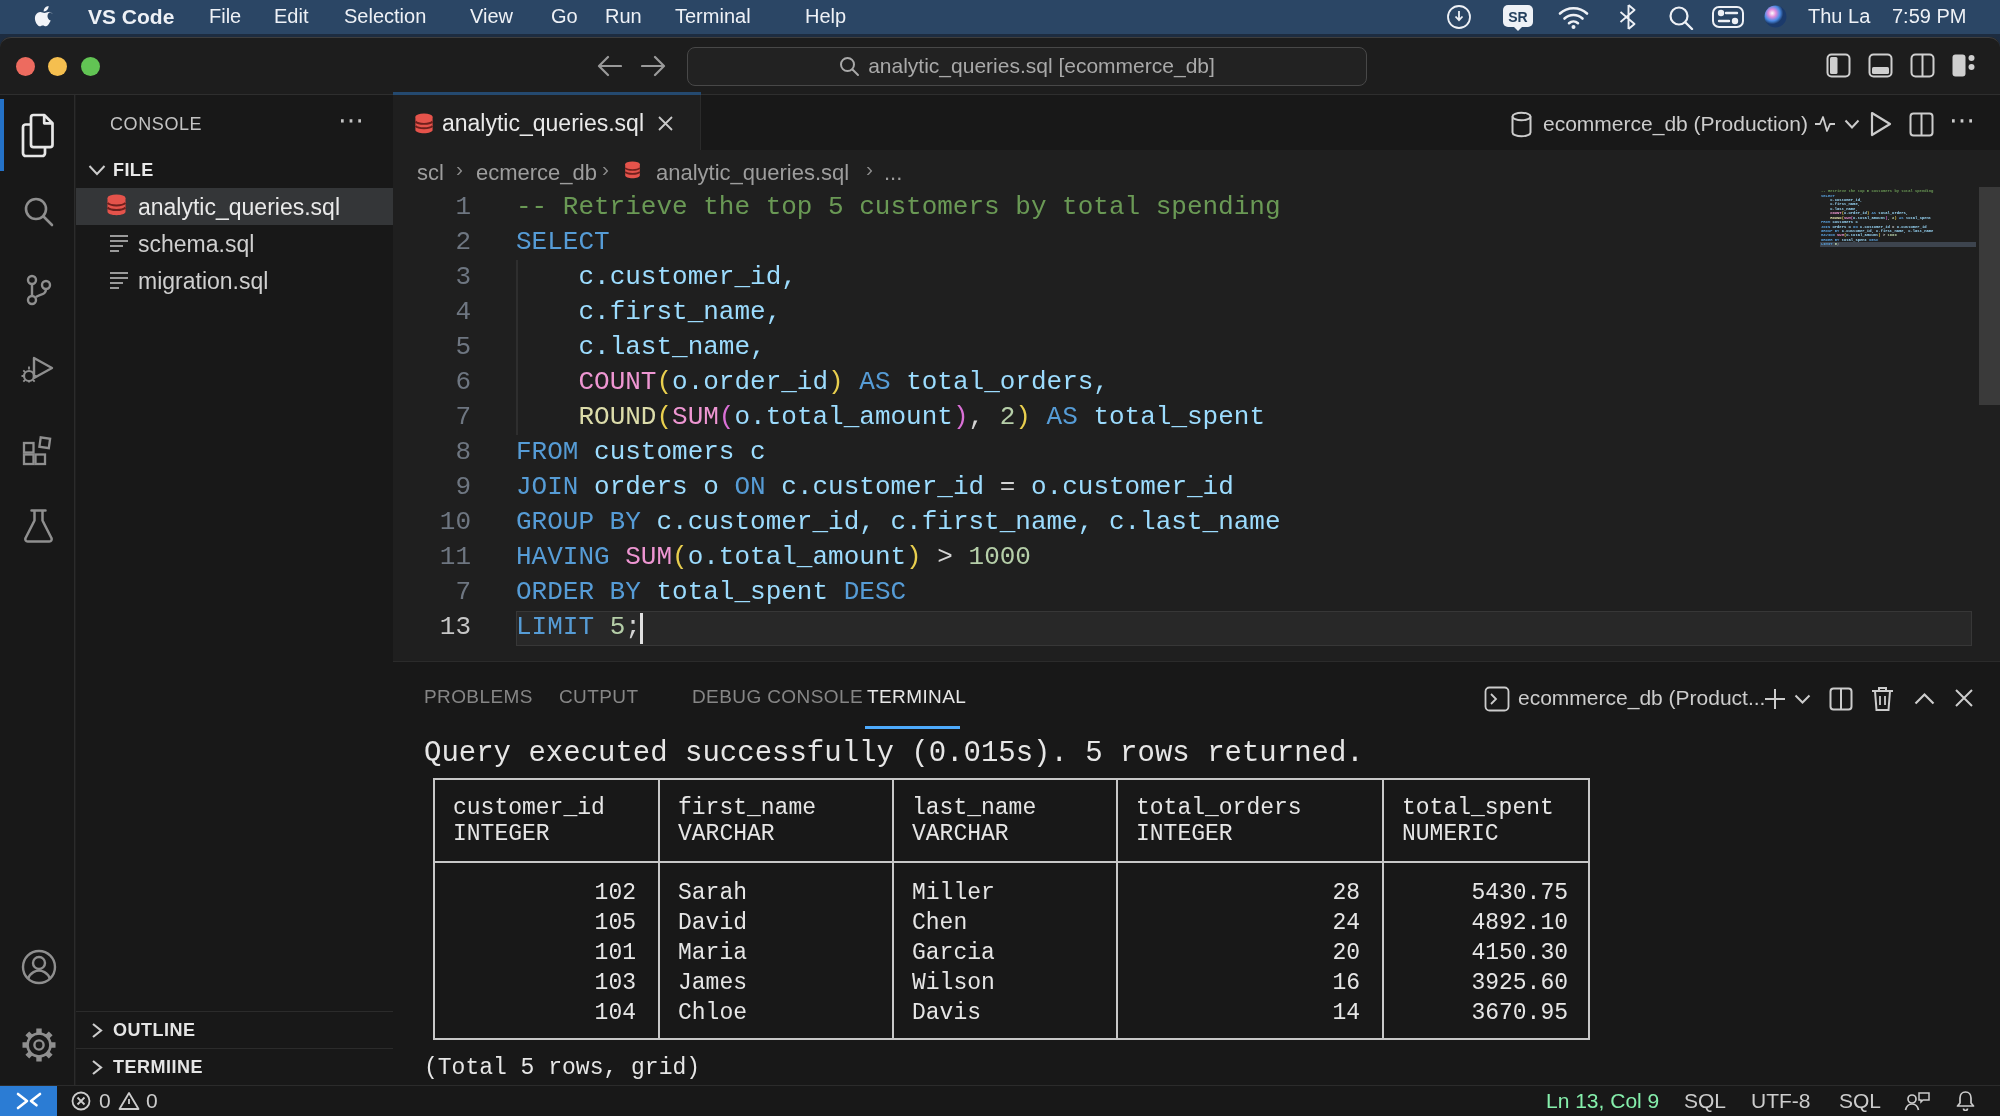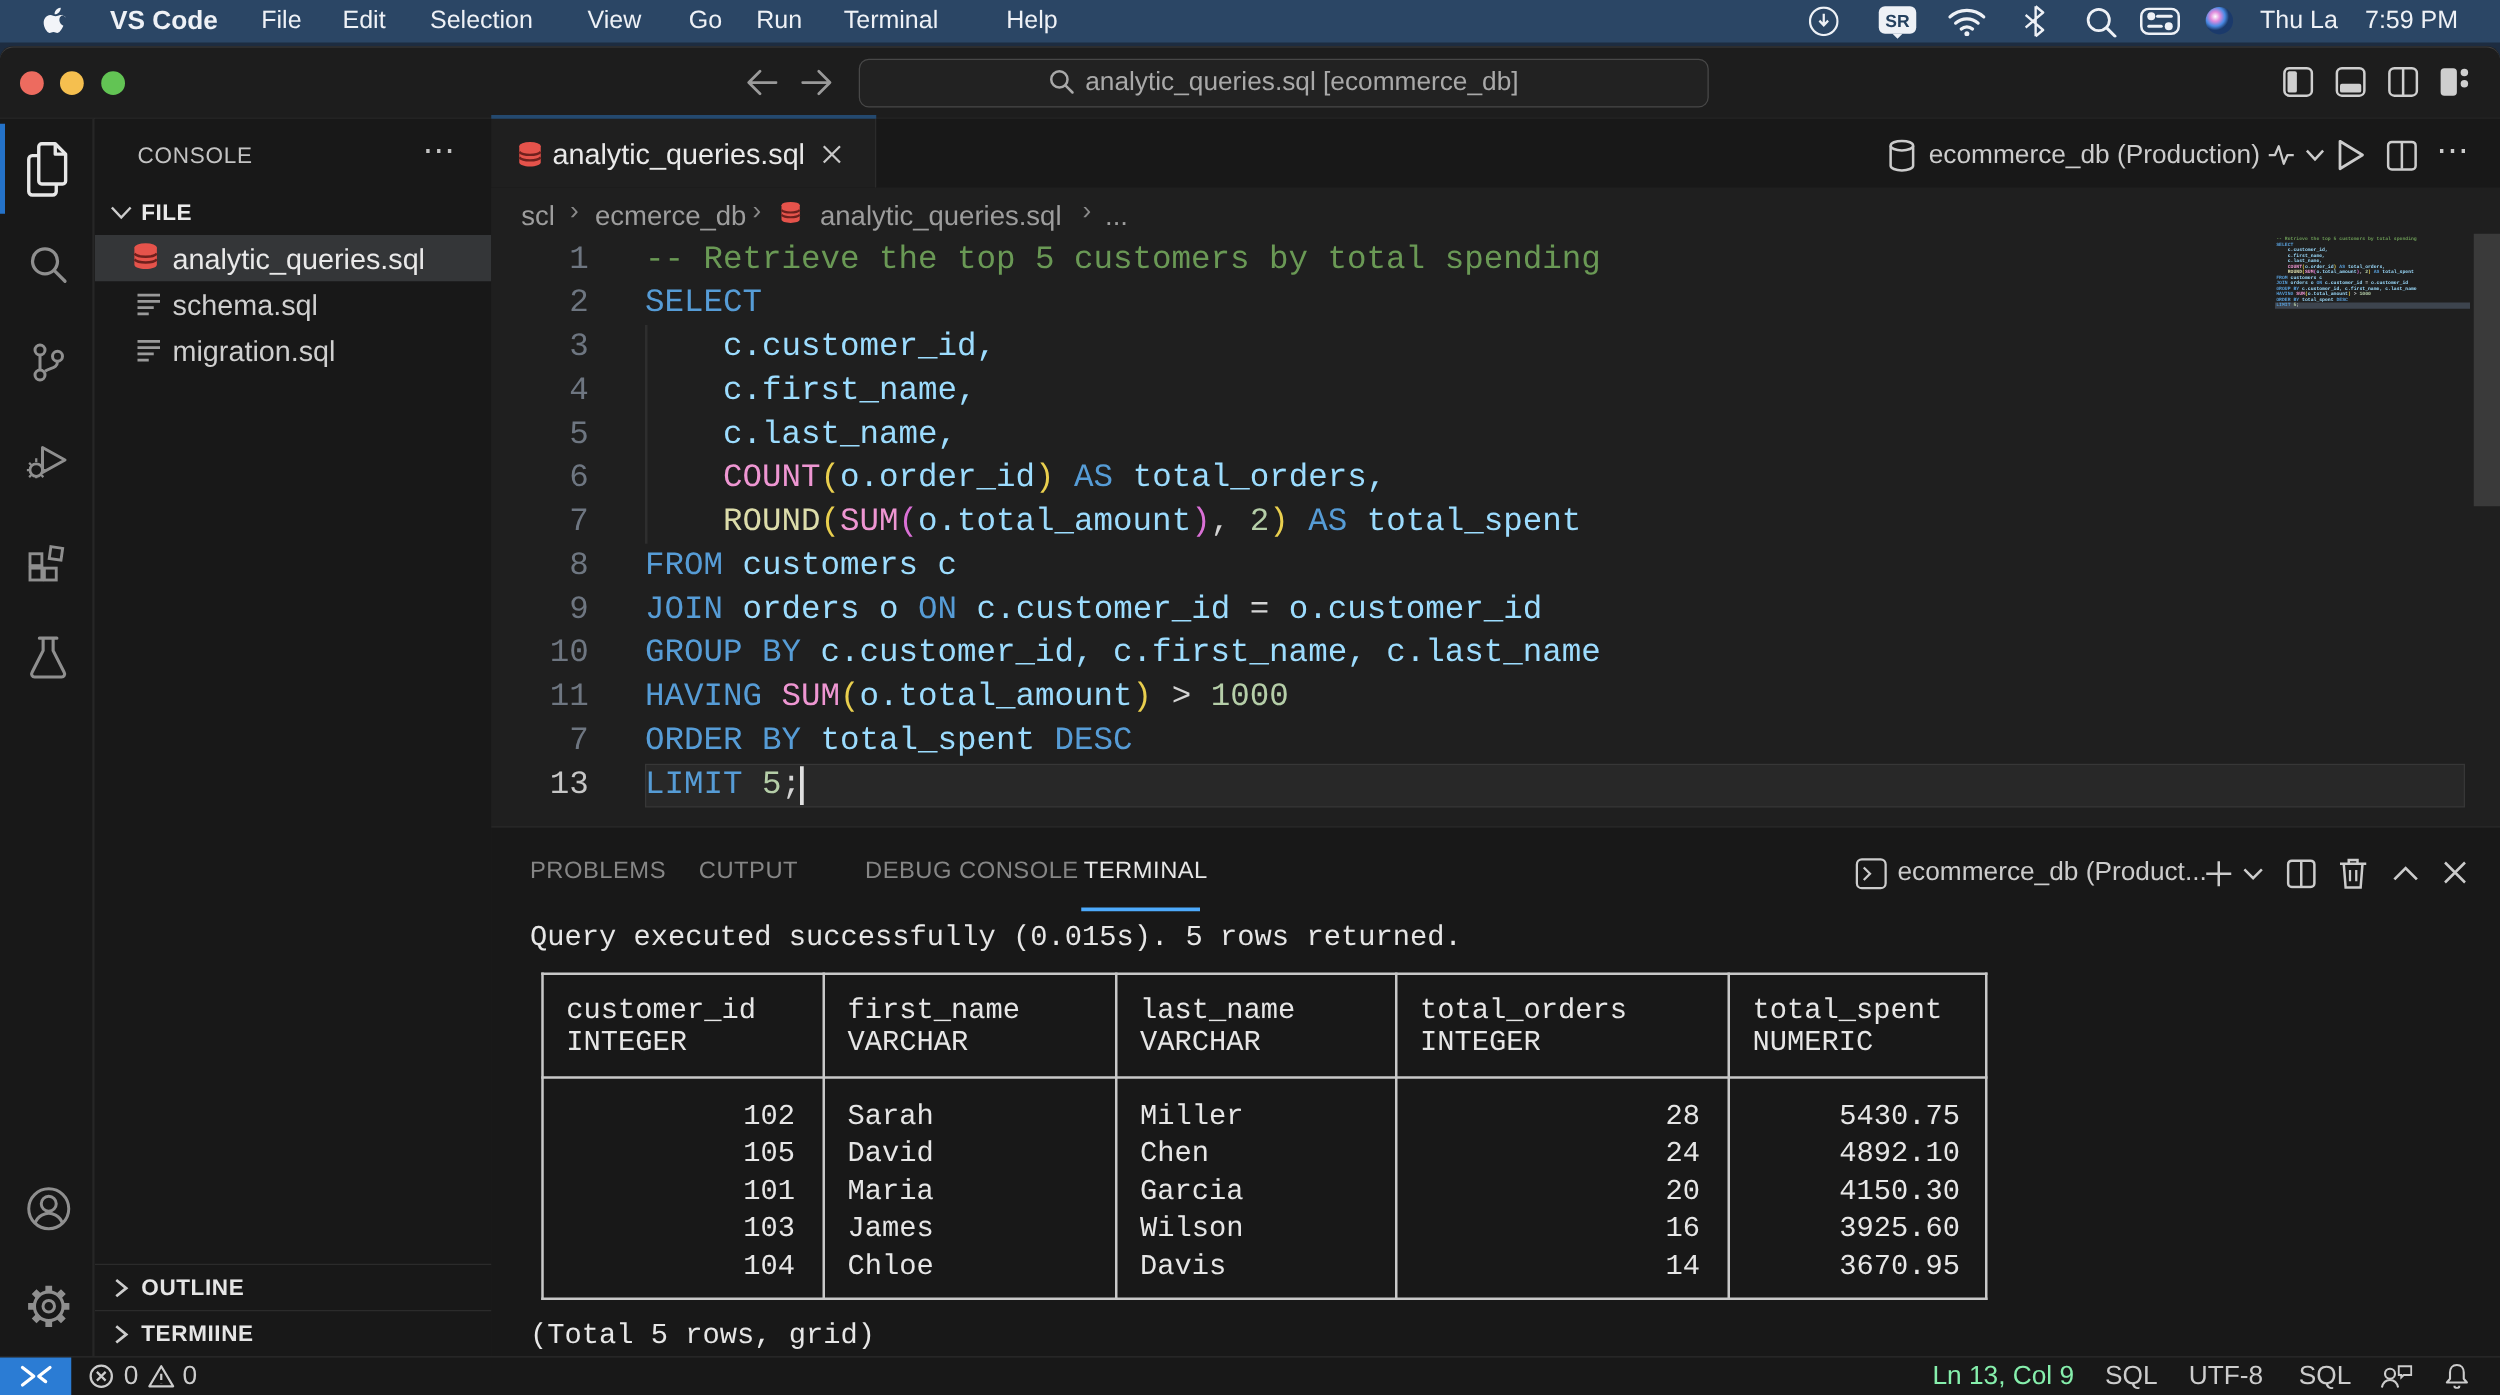--- a/index.html
+++ b/index.html
@@ -315,21 +315,21 @@
 <svg class="abs" style="left:1870px;top:685px;z-index:3;" width="25" height="27" viewBox="0 0 25 27">
     <path d="M2 6h21M9 6V3h7v3M5 6l1.5 19h12L20 6" fill="none" stroke="#cccccc" stroke-width="2"></path>
     <path d="M10 11v9M15 11v9" stroke="#cccccc" stroke-width="1.8"></path>
   </svg>
 <svg class="abs" style="left:1914px;top:691px;z-index:3;" width="21" height="14" viewBox="0 0 21 14">
     <path d="M1.5 12.5l9-9 9 9" fill="none" stroke="#cccccc" stroke-width="2.2"></path>
   </svg>
 <svg class="abs" style="left:1954px;top:688px;z-index:3;" width="20" height="20" viewBox="0 0 20 20">
     <path d="M2 2l16 16M18 2L2 18" stroke="#cccccc" stroke-width="2"></path>
   </svg>
-<div class="abs mono" style="left:424px;top:737px;color:#e6e6e6;font-size:23px;z-index:3;">Query executed successfully (0.015s). 5 rows returned.</div>
+<div class="abs mono" style="left:424px;top:737px;color:#e6e6e6;font-size:29px;z-index:3;">Query executed successfully (0.015s). 5 rows returned.</div>
 
 <div class="tline" style="left:433px;top:778px;width:1157px;height:2px;"></div>
 <div class="tline" style="left:433px;top:861px;width:1157px;height:2px;"></div>
 <div class="tline" style="left:433px;top:1038px;width:1157px;height:2px;"></div>
 <div class="tline" style="left:433px;top:778px;width:2px;height:262px;"></div>
 <div class="tline" style="left:658px;top:778px;width:2px;height:262px;"></div>
 <div class="tline" style="left:892px;top:778px;width:2px;height:262px;"></div>
 <div class="tline" style="left:1116px;top:778px;width:2px;height:262px;"></div>
 <div class="tline" style="left:1382px;top:778px;width:2px;height:262px;"></div>
 <div class="tline" style="left:1588px;top:778px;width:2px;height:262px;"></div>

